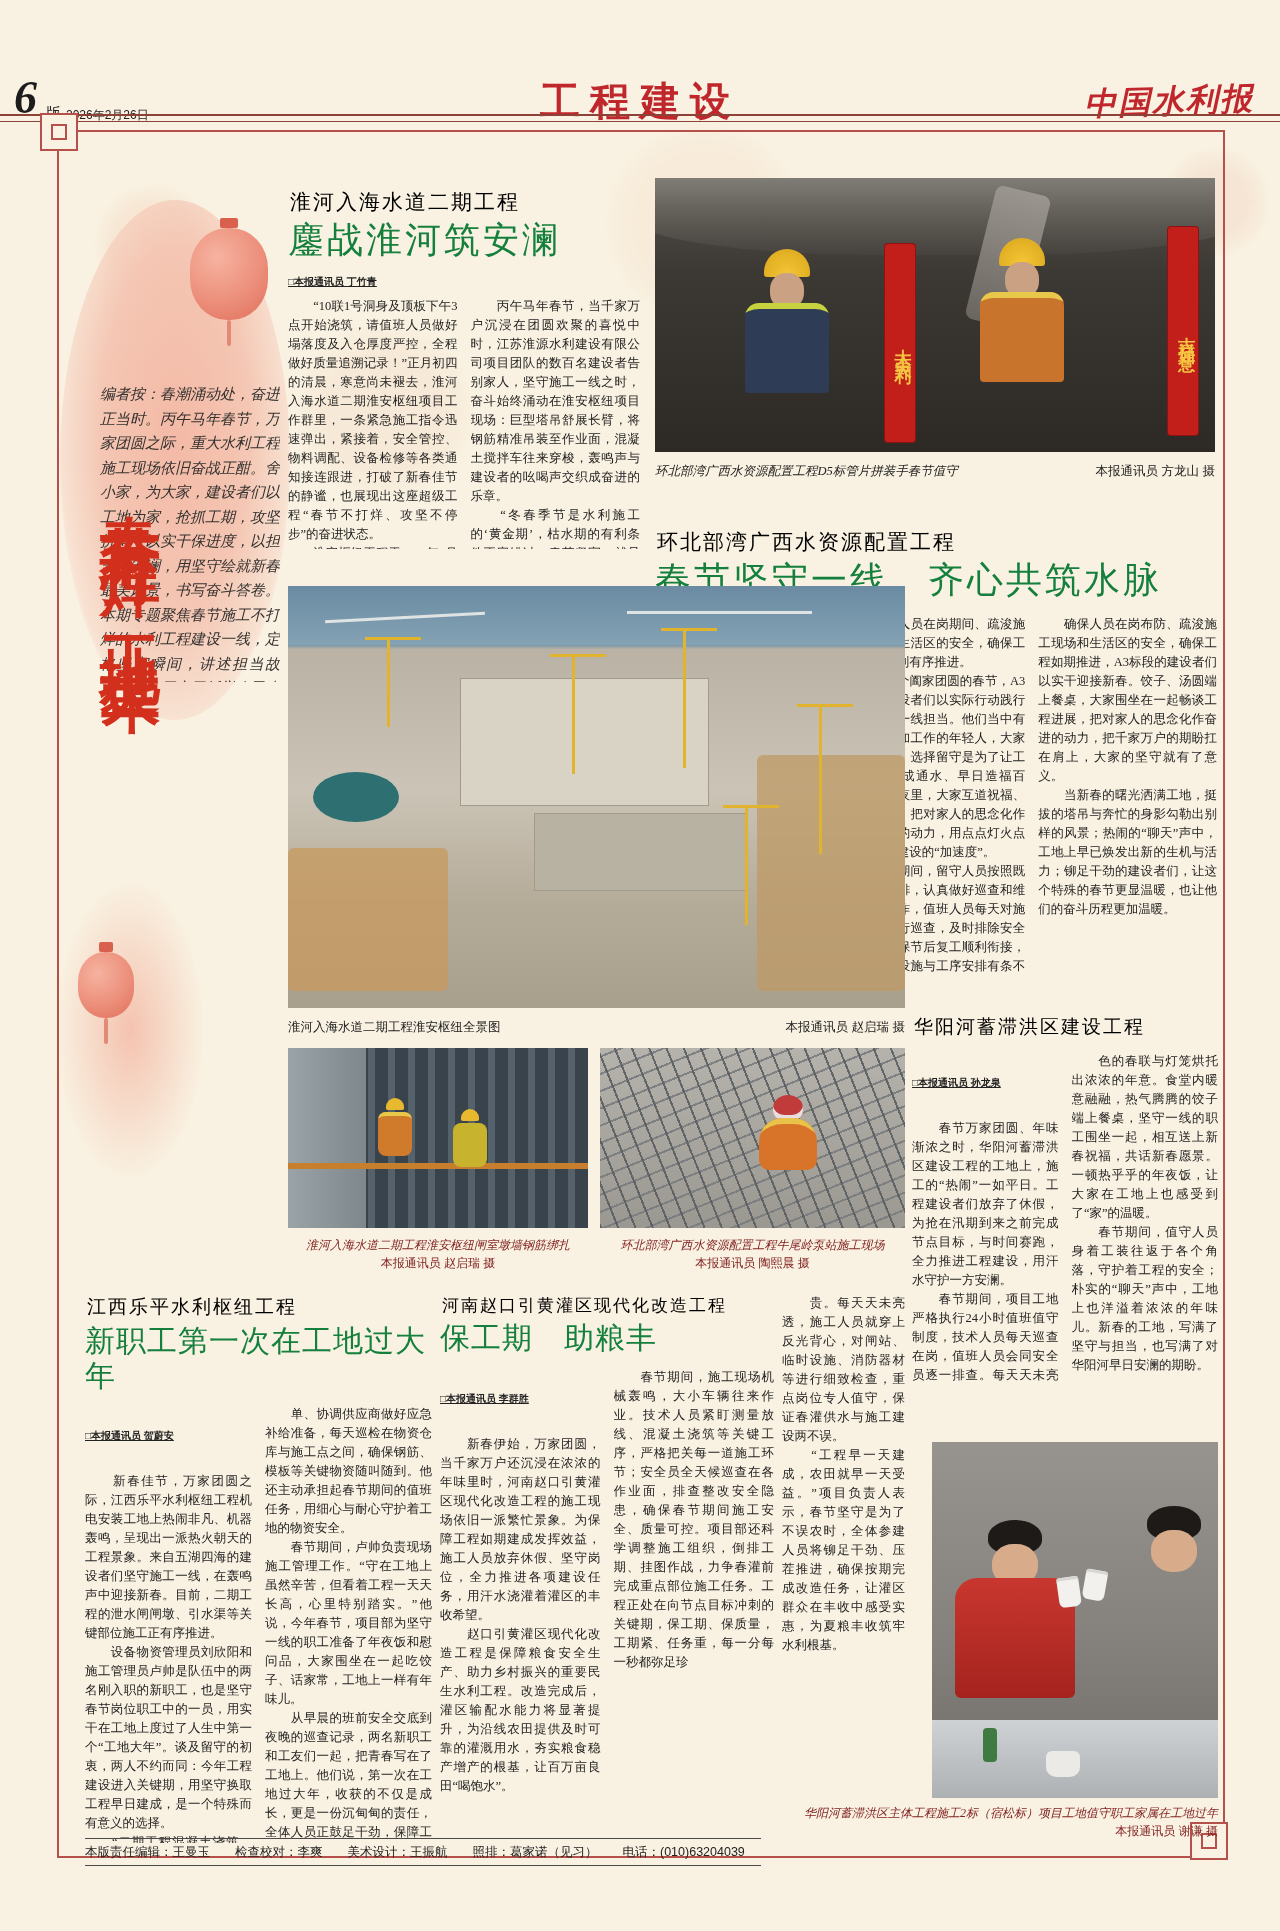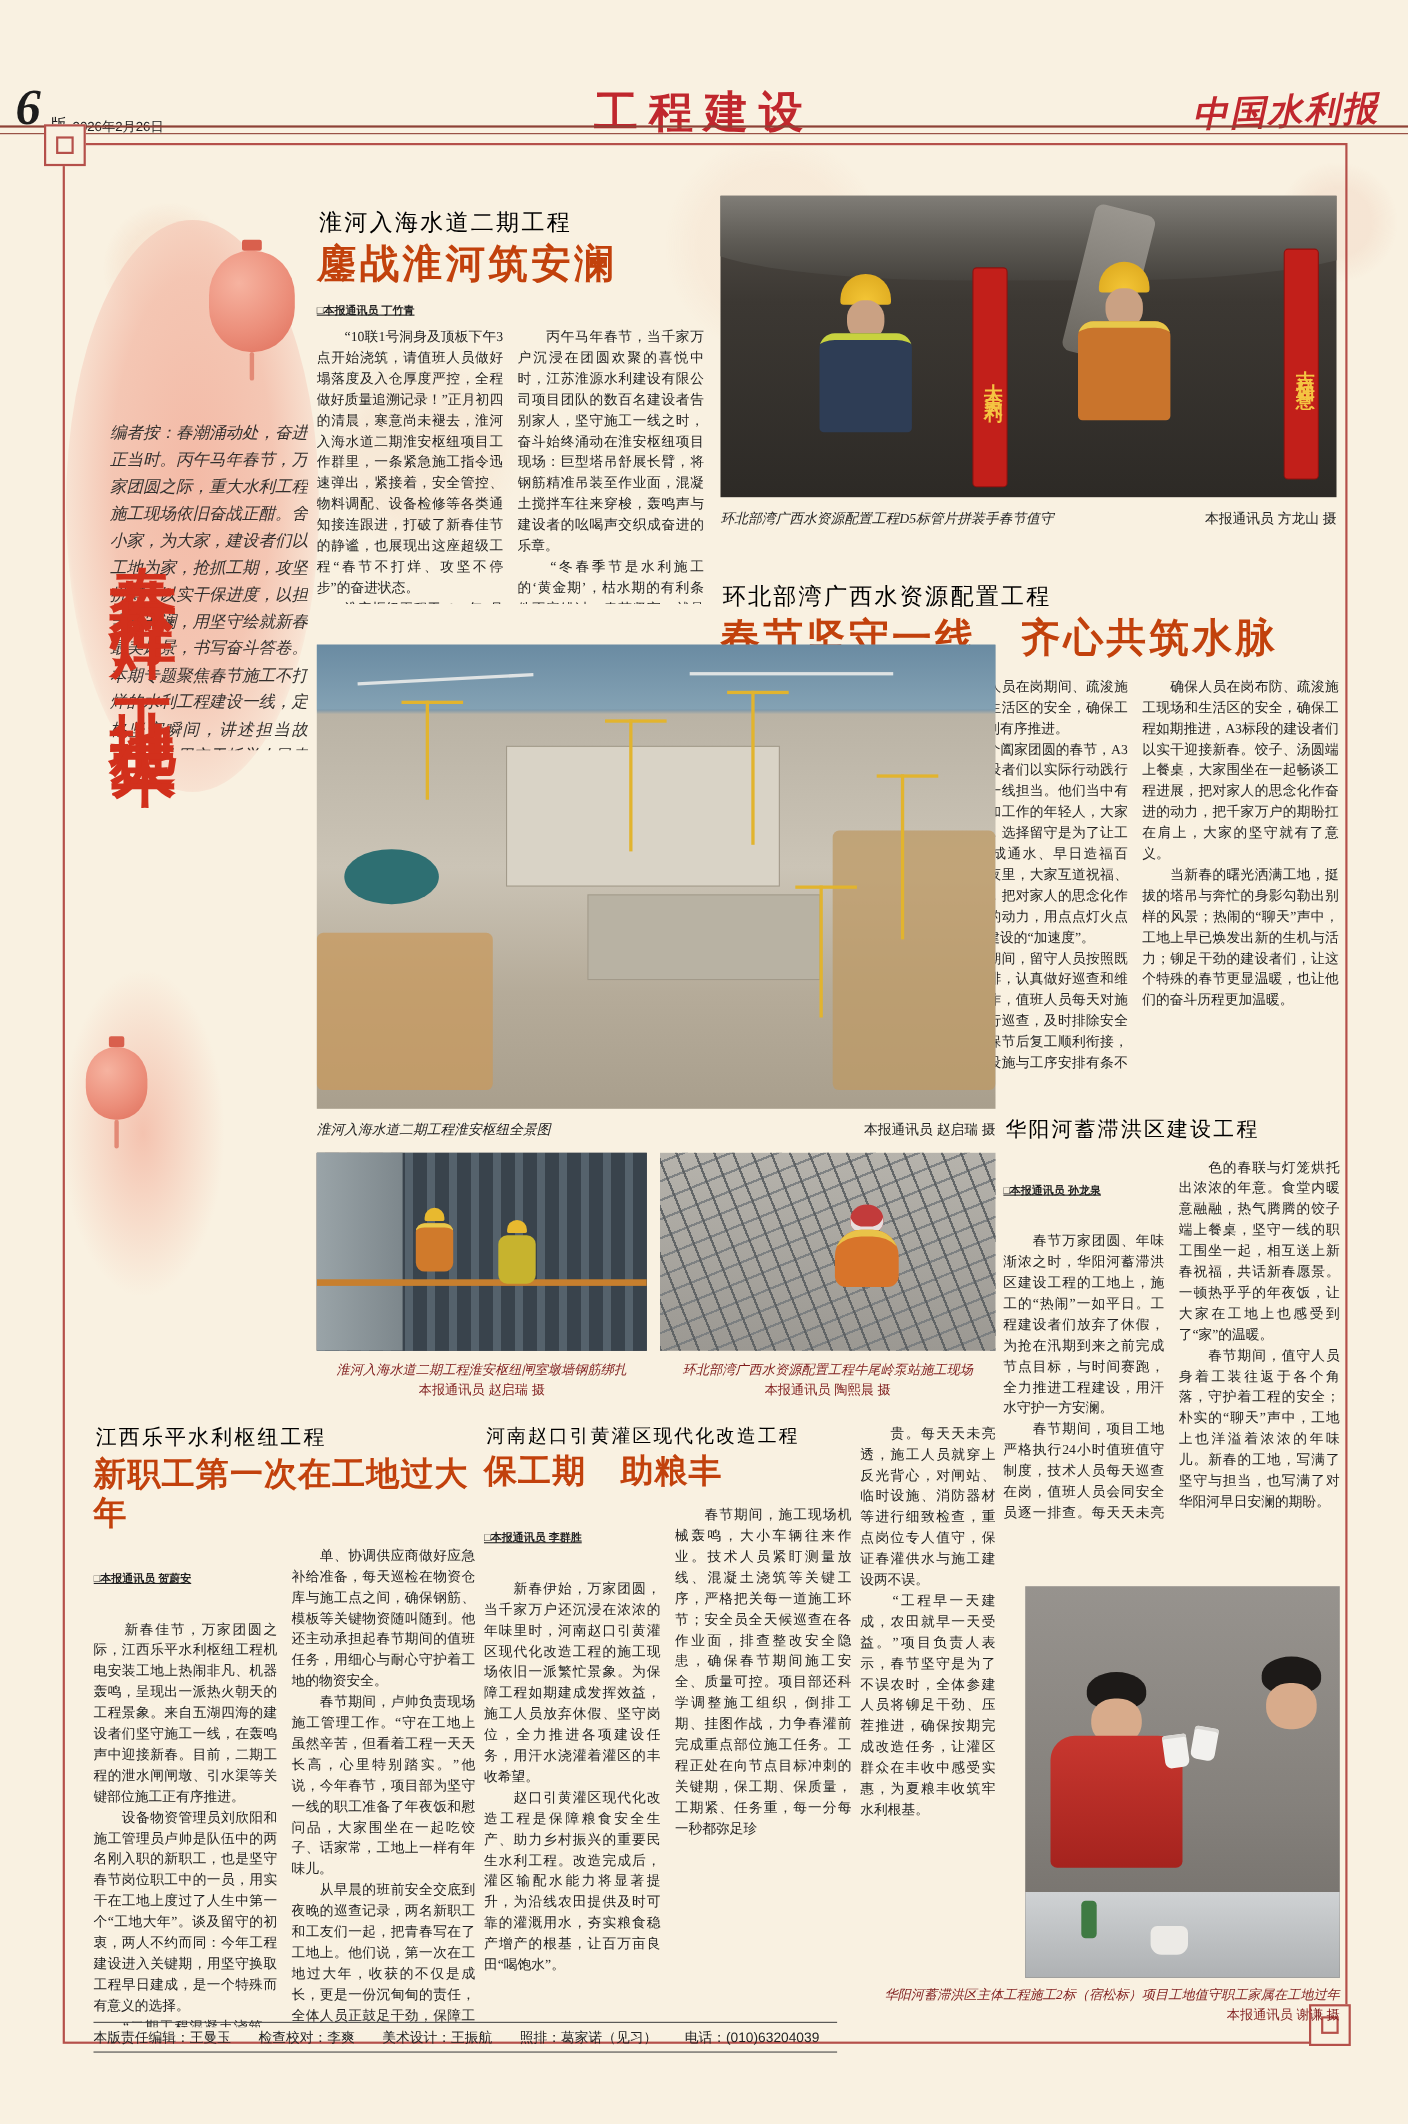--- a/index.html
+++ b/index.html
@@ -44,21 +44,21 @@
   .lantern.l1{left:190px;top:228px;width:78px;height:92px;}
   .lantern.l2{left:78px;top:952px;width:56px;height:66px;}
   .ednote{position:absolute;left:100px;top:382px;width:180px;height:300px;overflow:hidden;
     font-size:15px;line-height:24.5px;font-style:italic;color:#33302e;text-align:justify;}
   .vtitle{position:absolute;left:84px;top:468px;height:830px;writing-mode:vertical-rl;
     font-size:60px;font-weight:bold;color:#d2301c;letter-spacing:10px;line-height:92px;
     font-family:"Liberation Serif",serif;}
   
   .kicker{font-size:21px;color:#000000;letter-spacing:2px;margin:0 0 4px 2px;}
   .kicker.small{font-size:19px;}
-  .headline{font-size:36px;font-weight:bold;color:#c2410c;letter-spacing:3px;line-height:1.15;}
+  .headline{font-size:36px;font-weight:normal;color:#15803d;letter-spacing:3px;line-height:1.15;}
   .headline.small{font-size:30px;letter-spacing:1px;}
   .byline{font-size:10px;font-weight:bold;color:#222;text-decoration:underline;margin:2px 0 8px 0;
     font-family:"Liberation Sans",sans-serif;}
   .cols{display:flex;gap:13px;}
   .col{flex:1;font-size:12.5px;line-height:19px;text-align:justify;color:#232323;
     white-space:pre-line;overflow:hidden;}
   .abs{position:absolute;}
   
   .caprow{display:flex;justify-content:space-between;font-size:12.5px;color:#222;margin-top:5px;gap:41px;}
   .credit{font-family:"Liberation Sans",sans-serif;}
@@ -219,21 +219,21 @@
     <div class="slab" style="left:40%;top:54%;width:34%;height:18%;background:#b8b2a3;"></div>
     <div class="dirt" style="left:0;top:62%;width:26%;height:34%;"></div>
     <div class="dirt" style="left:76%;top:40%;width:24%;height:56%;background:#bd9a64;"></div>
     <div class="crane" style="left:16%;top:12%;height:90px;"></div>
     <div class="crane" style="left:46%;top:16%;height:120px;"></div>
     <div class="crane" style="left:64%;top:10%;height:140px;"></div>
     <div class="crane" style="left:86%;top:28%;height:150px;"></div>
     <div class="crane" style="left:74%;top:52%;height:120px;"></div>
   </div>
   <div class="abs caprow" style="left:288px;top:1014px;width:617px;">
-    <span style="font-style:italic;">淮河入海水道二期工程淮安枢纽全景图</span>
+    <span style="">淮河入海水道二期工程淮安枢纽全景图</span>
     <span class="credit">本报通讯员 赵启瑞 摄</span>
   </div>
 
   <div class="photo ph-scaffold" style="left:288px;top:1048px;width:300px;height:180px;">
     <div class="scaffold-col"></div>
     <div class="platform" style="top:64%;"></div>
     <div class="figure" style="left:30%;top:28%;">
         <div class="h"></div>
         <div class="b vest-o"></div>
       </div>

